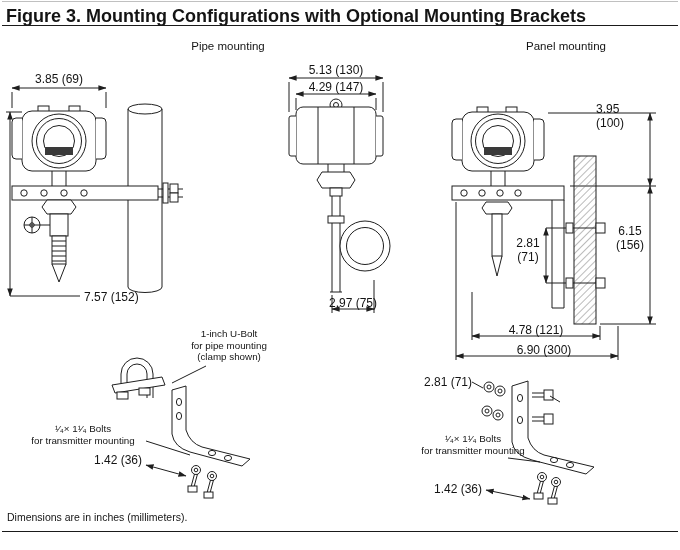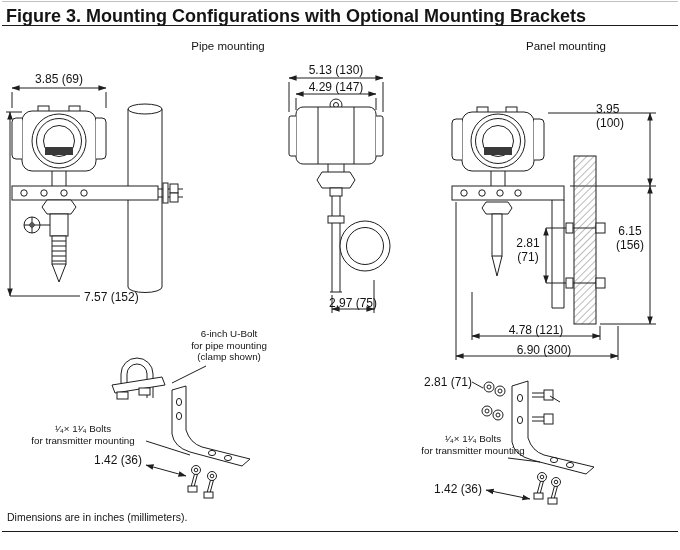--- a/index.html
+++ b/index.html
@@ -280,21 +280,21 @@
   <div class="txt dim ctr" style="left:324px;top:296px;width:58px">2.97 (75)</div>
 
   <div class="txt dim" style="left:596px;top:102px;width:52px">3.95 (100)</div>
   <div class="txt dim ctr" style="left:512px;top:236px;width:32px">2.81
 (71)</div>
   <div class="txt dim ctr" style="left:612px;top:224px;width:36px">6.15
 (156)</div>
   <div class="txt dim ctr" style="left:486px;top:323px;width:100px">4.78 (121)</div>
   <div class="txt dim ctr" style="left:494px;top:343px;width:100px">6.90 (300)</div>
 
-  <div class="txt lbl" style="left:180px;top:328px;width:98px">6-inch U-Bolt
+  <div class="txt lbl" style="left:180px;top:328px;width:98px">1-inch U-Bolt
 for pipe mounting
 (clamp shown)</div>
   <div class="txt lbl" style="left:20px;top:423px;width:126px">¹⁄₄× 1¹⁄₄ Bolts
 for transmitter mounting</div>
   <div class="txt dim" style="left:94px;top:453px;width:50px">1.42 (36)</div>
 
   <div class="txt dim" style="left:424px;top:375px;width:52px">2.81 (71)</div>
   <div class="txt lbl" style="left:410px;top:433px;width:126px">¹⁄₄× 1¹⁄₄ Bolts
 for transmitter mounting</div>
   <div class="txt dim" style="left:434px;top:482px;width:50px">1.42 (36)</div>

